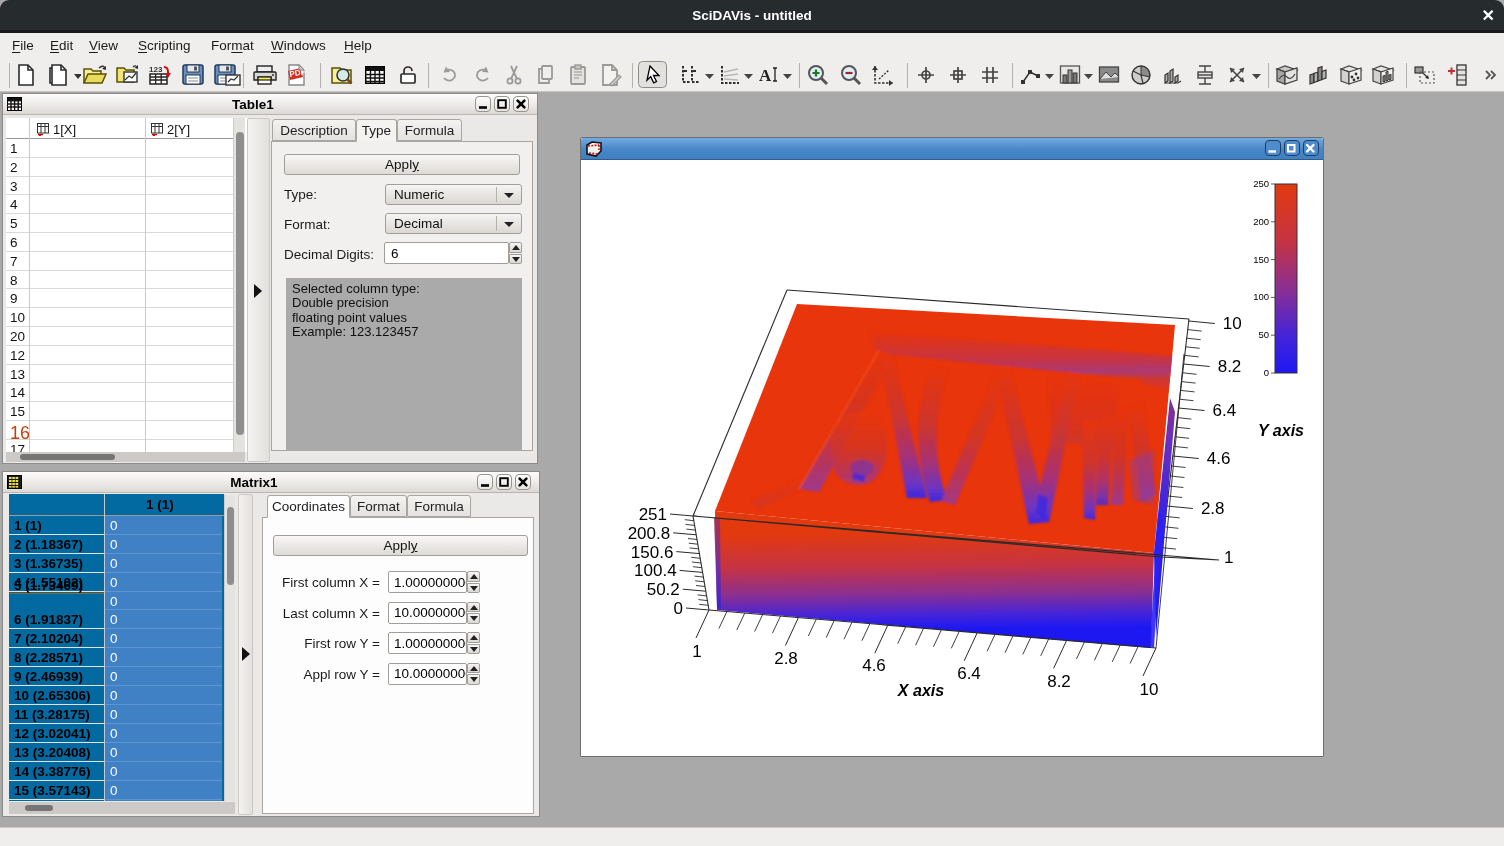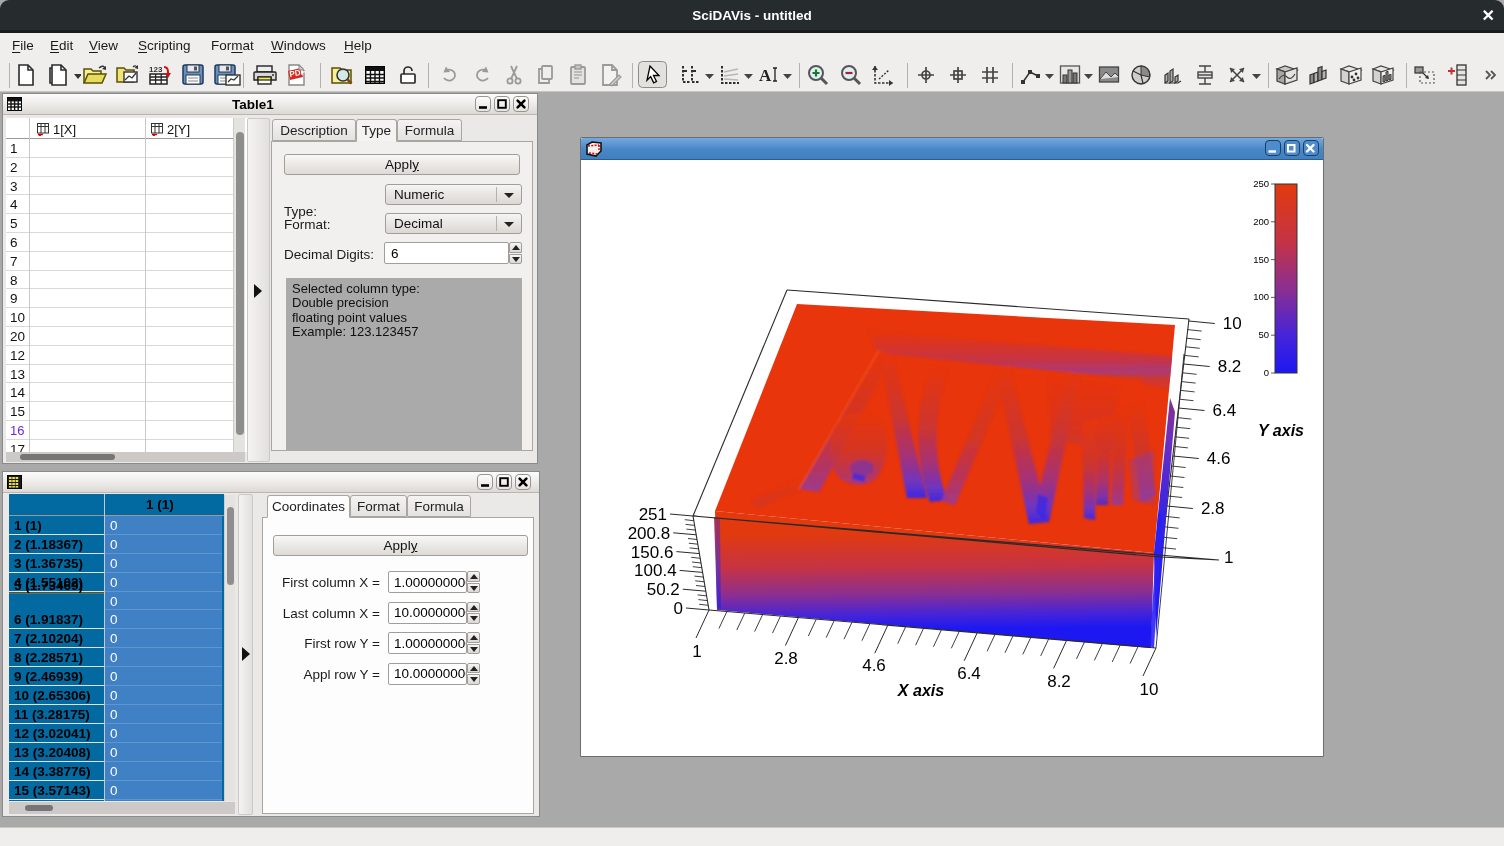--- a/index.html
+++ b/index.html
@@ -368,42 +368,42 @@
       <div style="position:absolute;left:4px;top:211px;font-size:13.5px;color:#111">20</div>
       <div style="position:absolute;left:0;top:246px;width:229px;height:1px;background:#d9d9d9"></div>
       <div style="position:absolute;left:4px;top:230px;font-size:13.5px;color:#111">12</div>
       <div style="position:absolute;left:0;top:264px;width:229px;height:1px;background:#d9d9d9"></div>
       <div style="position:absolute;left:4px;top:249px;font-size:13.5px;color:#111">13</div>
       <div style="position:absolute;left:0;top:283px;width:229px;height:1px;background:#d9d9d9"></div>
       <div style="position:absolute;left:4px;top:267px;font-size:13.5px;color:#111">14</div>
       <div style="position:absolute;left:0;top:302px;width:229px;height:1px;background:#d9d9d9"></div>
       <div style="position:absolute;left:4px;top:286px;font-size:13.5px;color:#111">15</div>
       <div style="position:absolute;left:0;top:321px;width:229px;height:1px;background:#d9d9d9"></div>
-      <div style="position:absolute;left:4px;top:305px;font-size:13px;color:#6d28d9">16</div>
+      <div style="position:absolute;left:4px;top:305px;font-size:18px;color:#c2410c">16</div>
       <div style="position:absolute;left:4px;top:324px;font-size:13.5px;color:#111">17</div>
 <div style="position:absolute;left:23px;top:0;width:1px;height:334px;background:#c9c9c9"></div>
 <div style="position:absolute;left:139px;top:0;width:1px;height:334px;background:#c9c9c9"></div>
 </div>
 <div style="position:absolute;left:230px;top:24px;width:12px;height:334px;background:#e5e3e0;border-left:1px solid #cfcdc9;">
       <div style="position:absolute;left:2px;top:14px;width:8px;height:303px;background:#8e8e8e;border-radius:4px;"></div>
     </div>
 <div style="position:absolute;left:3px;top:358px;width:239px;height:10px;background:#ccc9c6;">
       <div style="position:absolute;left:14px;top:2px;width:95px;height:6px;background:#757575;border-radius:3px;"></div>
     </div>
 <div style="position:absolute;left:244px;top:24px;width:23px;height:344px;background:linear-gradient(90deg,#f4f3f1,#e2e0dd);border:1px solid #cbc9c5;border-radius:2px;">
       <div style="position:absolute;left:6px;top:165px;width:0;height:0;border-top:7px solid transparent;border-bottom:7px solid transparent;border-left:8px solid #111;"></div>
     </div>
 <div style="position:absolute;left:268px;top:25px;width:263px;height:339px;padding-left:25px;">
 <div class="tab" style="left:1px;width:84px;"><span style="position:relative;top:3px">Description</span></div>
 <div class="tab" style="left:85px;width:41px;background:#f4f3f1;border-bottom:1px solid #f1f0ee;height:23px;z-index:3"><span style="position:relative;top:3px">Type</span></div>
 <div class="tab" style="left:126px;width:65px;"><span style="position:relative;top:3px">Formula</span></div>
 <div style="position:absolute;left:0;top:22px;width:262px;height:310px;background:#f1f0ee;border:1px solid #a9a6a1;z-index:2;"></div>
 <div style="position:absolute;left:0;top:22px;width:262px;height:310px;z-index:4">
         <div class="btn" style="left:13px;top:13px;width:236px;height:21px;"><span style="position:relative;top:2px">Appl<u>y</u></span></div>
-        <div class="lbl" style="left:13px;top:63px;">Type:</div>
+        <div class="lbl" style="left:13px;top:46px;">Type:</div>
         <div class="combo" style="left:114px;top:43px;width:137px;height:21px;">
           <span style="position:absolute;left:8px;top:2px">Numeric</span>
           <span style="position:absolute;right:7px;top:8px;width:0;height:0;border-left:5px solid transparent;border-right:5px solid transparent;border-top:5.5px solid #222;"></span>
           <span style="position:absolute;right:24px;top:2px;bottom:2px;width:1px;background:#b5b2ad"></span>
         </div>
         <div class="lbl" style="left:13px;top:76px;">Format:</div>
         <div class="combo" style="left:114px;top:72px;width:137px;height:21px;">
           <span style="position:absolute;left:8px;top:2px">Decimal</span>
           <span style="position:absolute;right:7px;top:8px;width:0;height:0;border-left:5px solid transparent;border-right:5px solid transparent;border-top:5.5px solid #222;"></span>
           <span style="position:absolute;right:24px;top:2px;bottom:2px;width:1px;background:#b5b2ad"></span>
@@ -436,20 +436,21 @@
           <rect x="5.3" y="5" width="2.6" height="2"></rect>
           <rect x="8.6" y="5" width="2.6" height="2"></rect>
           <rect x="2" y="8" width="2.6" height="2"></rect>
           <rect x="5.3" y="8" width="2.6" height="2"></rect>
           <rect x="8.6" y="8" width="2.6" height="2"></rect>
           <rect x="2" y="11" width="2.6" height="1.6"></rect>
           <rect x="5.3" y="11" width="2.6" height="1.6"></rect>
           <rect x="8.6" y="11" width="2.6" height="1.6"></rect>
         </g>
       </svg>
+<div class="txt">Matrix1</div>
 <div class="wbtn" style="right:46px"><svg width="14" height="14">
           <line x1="3" y1="10.5" x2="11" y2="10.5" stroke="#000" stroke-width="2.6"></line>
         </svg></div>
 <div class="wbtn" style="right:27px"><svg width="14" height="14">
           <rect x="3.2" y="3.2" width="7.6" height="7.6" fill="none" stroke="#000" stroke-width="1.9"></rect>
         </svg></div>
 <div class="wbtn" style="right:8px"><svg width="14" height="14">
           <g stroke="#000" stroke-width="2.6" stroke-linecap="round">
             <line x1="3.6" y1="3.6" x2="10.4" y2="10.4"></line>
             <line x1="10.4" y1="3.6" x2="3.6" y2="10.4"></line>

